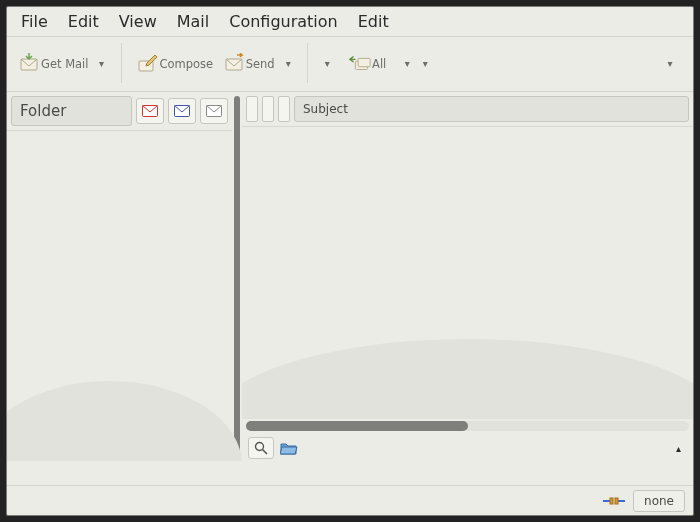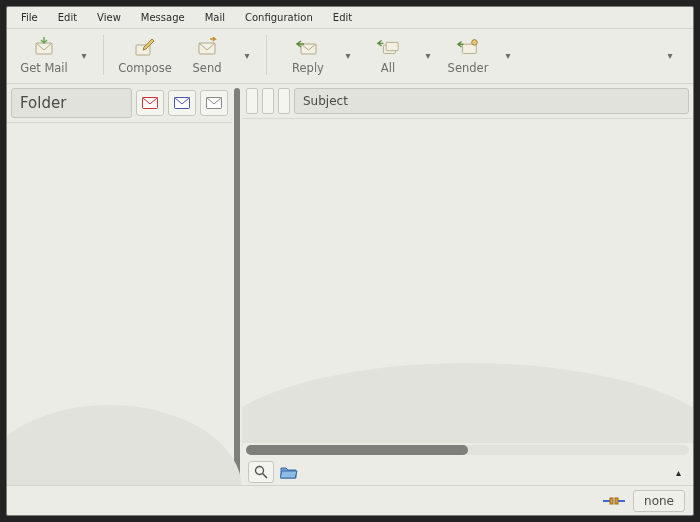--- a/index.html
+++ b/index.html
@@ -3,32 +3,32 @@
 <meta charset="utf-8">
 <style>
   * { box-sizing: border-box; margin: 0; padding: 0; font-family: "DejaVu Sans", "Segoe UI", sans-serif; }
   body { background: #222; width: 700px; height: 522px; position: relative; }
   .window {
     position: absolute; left: 6px; top: 6px; right: 6px; bottom: 6px;
     background: #ecece7; border: 1px solid #7a7a7a; border-radius: 2px;
     display: flex; flex-direction: column; overflow: hidden;
   }
   .menubar {
-    display: flex; gap: 0; padding: 2px 4px; font-size: 10px; color: #2b2b2b;
+    display: flex; gap: 0; padding: 2px 4px; font-size: 16px; color: #2b2b2b;
     border-bottom: 1px solid #d4d4cf;
   }
   .menubar .mitem { padding: 3px 10px; border-radius: 3px; cursor: default; }
 
   .toolbar {
     display: flex; align-items: stretch; padding: 4px 6px 6px 6px; gap: 0px;
     border-bottom: 1px solid #d4d4cf; position: relative;
   }
   .tgroup { display: flex; align-items: center; }
   .tbutton {
-    display: flex; flex-direction: column; align-items: center; justify-content: flex-start;
+    display: flex; flex-direction: row; align-items: center; justify-content: center;
     min-width: 62px; padding: 2px 4px 2px 4px; border-radius: 3px; cursor: default;
   }
   .tbutton .ticon { width: 24px; height: 24px; display: flex; align-items: center; justify-content: center; }
   .tbutton .tlabel { font-size: 11.5px; color: #6d6d69; margin-top: 2px; }
   .tdrop {
     width: 18px; height: 44px; display: flex; align-items: center; justify-content: center;
     color: #7a7a76; border-radius: 3px; cursor: default;
   }
   .tsep { width: 1px; background: #d4d4cf; margin: 2px 10px; }
   .toolbar-end {
@@ -107,40 +107,39 @@
     width: 26px; height: 22px; border: 1px solid #c6c6c0; border-radius: 3px;
     background: #f5f5f0; display: flex; align-items: center; justify-content: center;
   }
   .preview-icon { width: 18px; height: 16px; display: flex; align-items:center; justify-content:center; }
   .collapse-up {
     margin-left: auto; color: #2b2b2b; font-size: 10px; padding: 2px 6px;
   }
 
   .statusbar {
     height: 30px; border-top: 1px solid #d4d4cf; display: flex; align-items: center;
-    justify-content: flex-end; padding: 0 8px; gap: 8px; font-size: 12px; color: #4a4a47;
+    justify-content: flex-end; padding: 0 8px; gap: 8px; font-size: 12px; color: #4a4a47; margin-top: 24px;
   }
   .status-icon { display:flex; align-items:center; }
   .status-chip {
     border: 1px solid #c6c6c0; border-radius: 3px; padding: 3px 10px; background: #f0f0ea;
   }
 
   svg { display: block; }
   .chev { font-size: 10px; color: #6d6d69; }
 </style>
 </head>
 <body>
 
 <div class="window">
 
   <div class="menubar">
     <div class="mitem">File</div>
     <div class="mitem">Edit</div>
     <div class="mitem">View</div>
-    <div class="mitem">Message</div>
     <div class="mitem">Mail</div>
     <div class="mitem">Configuration</div>
     <div class="mitem">Edit</div>
   </div>
 
   <div class="toolbar">
     <div class="tgroup">
       <div class="tbutton">
         <span class="ticon">
           <svg width="22" height="20" viewBox="0 0 22 20">
@@ -179,58 +178,38 @@
         <span class="tlabel">Send</span>
       </div>
       <div class="tdrop">
           <span class="chev">▾</span>
         </div>
     </div>
 
     <div class="tsep"></div>
 
     <div class="tgroup">
-      <div class="tbutton">
-        <span class="ticon">
-          <svg width="24" height="20" viewBox="0 0 24 20">
-            <rect x="5" y="7" width="15" height="10" rx="1" fill="#f3efe2" stroke="#b0a98a"></rect>
-            <polyline points="5,7 12.5,13 20,7" fill="none" stroke="#b0a98a"></polyline>
-            <path d="M5 4 l-4 3 l4 3 M1 7 h7" fill="none" stroke="#5a8a3a" stroke-width="1.5"></path>
-          </svg>
-        </span>
-        <span class="tlabel">Reply</span>
-      </div>
       <div class="tdrop">
           <span class="chev">▾</span>
         </div>
 
       <div class="tbutton">
         <span class="ticon">
           <svg width="26" height="20" viewBox="0 0 26 20">
             <rect x="8" y="8" width="13" height="9" rx="1" fill="#f3efe2" stroke="#b0a98a"></rect>
             <rect x="11" y="5" width="13" height="9" rx="1" fill="#f3efe2" stroke="#b0a98a"></rect>
             <path d="M6 3 l-4 3 l4 3 M2 6 h6" fill="none" stroke="#5a8a3a" stroke-width="1.4"></path>
           </svg>
         </span>
         <span class="tlabel">All</span>
       </div>
       <div class="tdrop">
           <span class="chev">▾</span>
         </div>
 
-      <div class="tbutton">
-        <span class="ticon">
-          <svg width="26" height="20" viewBox="0 0 26 20">
-            <rect x="7" y="7" width="15" height="10" rx="1" fill="#f3efe2" stroke="#b0a98a"></rect>
-            <circle cx="20" cy="5" r="3" fill="#e6c77a" stroke="#a08030"></circle>
-            <path d="M6 4 l-4 3 l4 3 M2 7 h6" fill="none" stroke="#5a8a3a" stroke-width="1.4"></path>
-          </svg>
-        </span>
-        <span class="tlabel">Sender</span>
-      </div>
       <div class="tdrop">
           <span class="chev">▾</span>
         </div>
     </div>
 
     <div class="toolbar-end">
       <div class="tdrop" style="width:22px">
           <span class="chev">▾</span>
         </div>
     </div>

